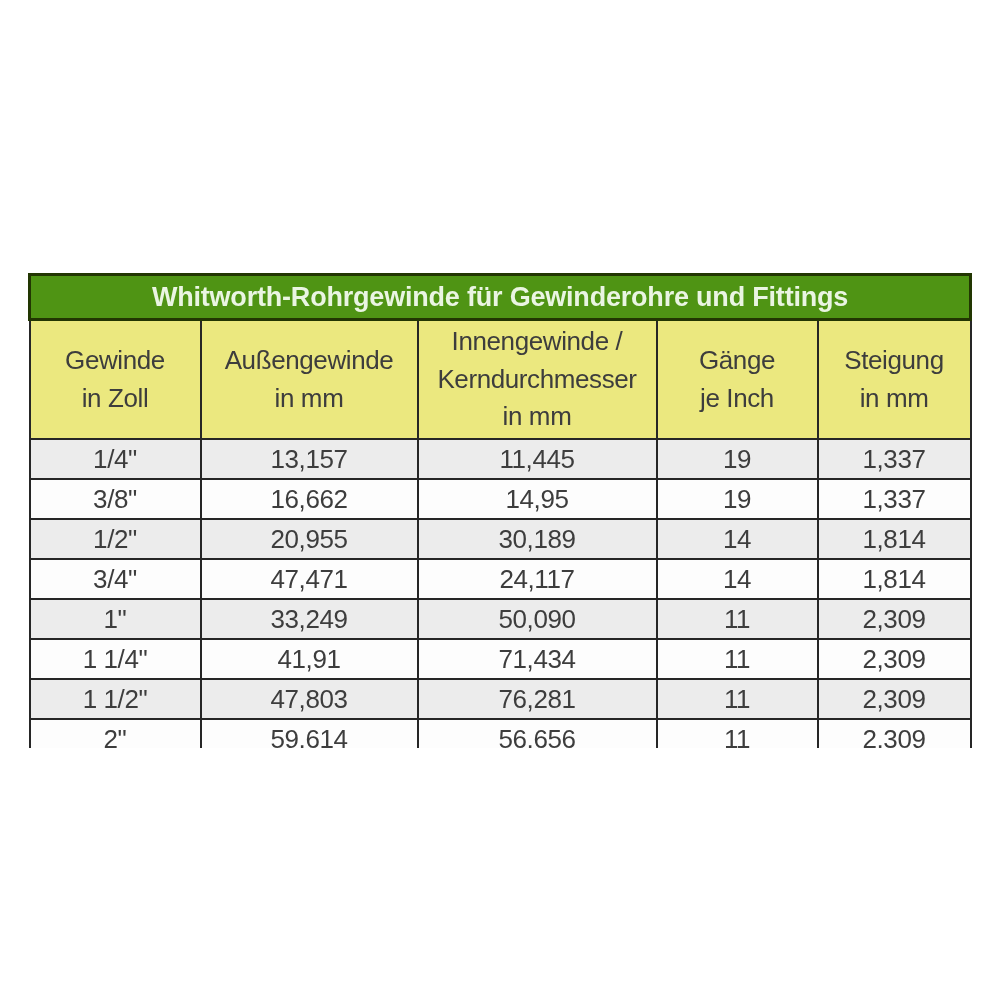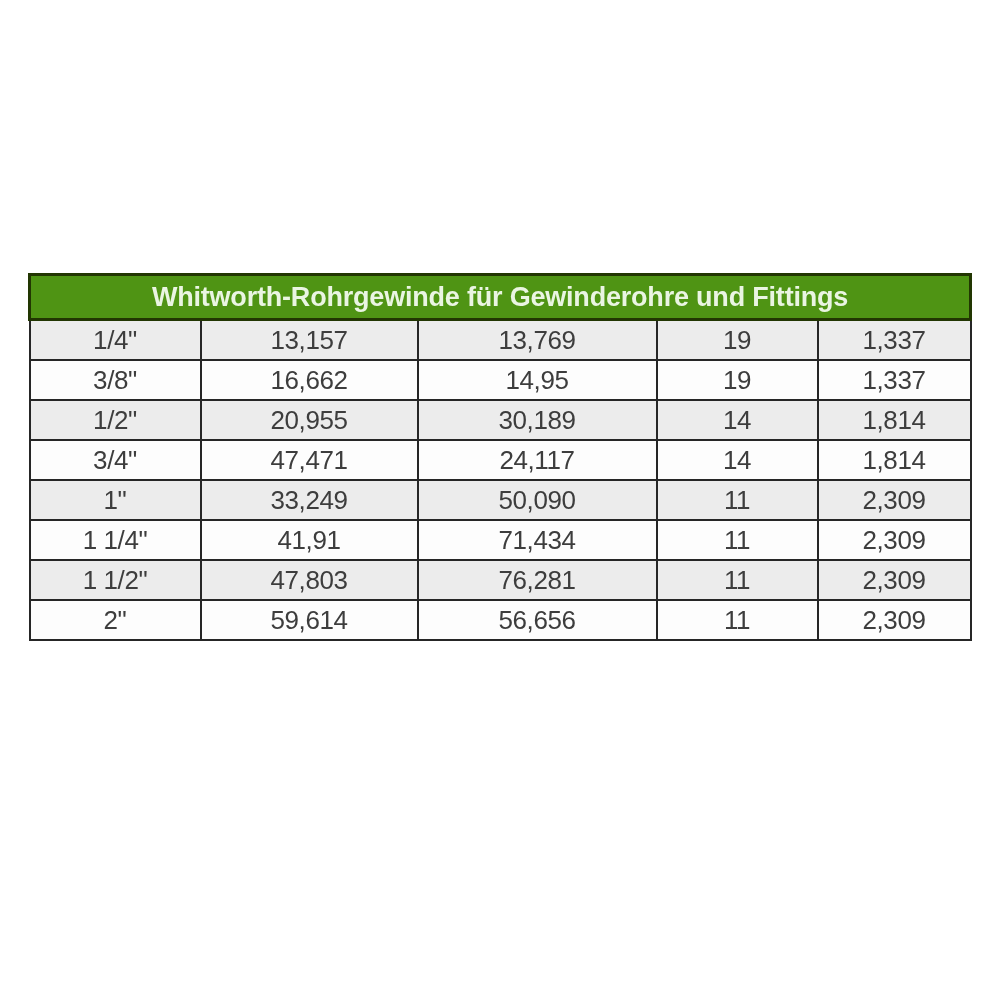--- a/index.html
+++ b/index.html
@@ -60,26 +60,39 @@
       <col style="width:171px">
       <col style="width:217px">
       <col style="width:239px">
       <col style="width:161px">
       <col style="width:153px">
     </colgroup>
     <thead>
       <tr class="title-row">
         <th colspan="5">Whitworth-Rohrgewinde für Gewinderohre und Fittings</th>
       </tr>
+      <tr class="header-row">
+        <th>Gewinde
+in Zoll</th>
+        <th>Außengewinde
+in mm</th>
+        <th>Innengewinde /
+Kerndurchmesser
+in mm</th>
+        <th>Gänge
+je Inch</th>
+        <th>Steigung
+in mm</th>
+      </tr>
     </thead>
     <tbody>
         <tr class="gray">
           <td>1/4"</td>
           <td>13,157</td>
-          <td>13,769</td>
+          <td>11,445</td>
           <td>19</td>
           <td>1,337</td>
         </tr>
         <tr class="white">
           <td>3/8"</td>
           <td>16,662</td>
           <td>14,95</td>
           <td>19</td>
           <td>1,337</td>
         </tr>

